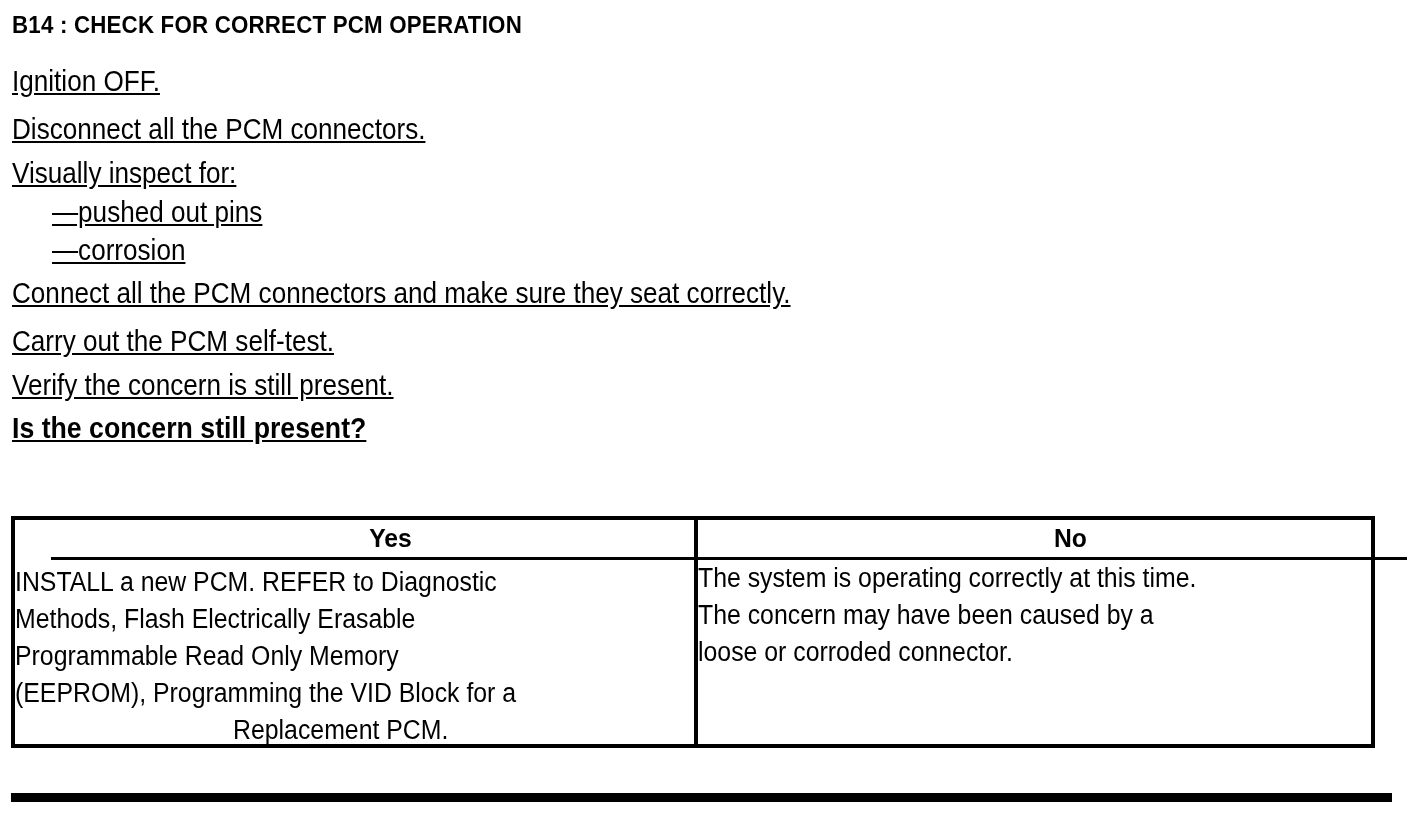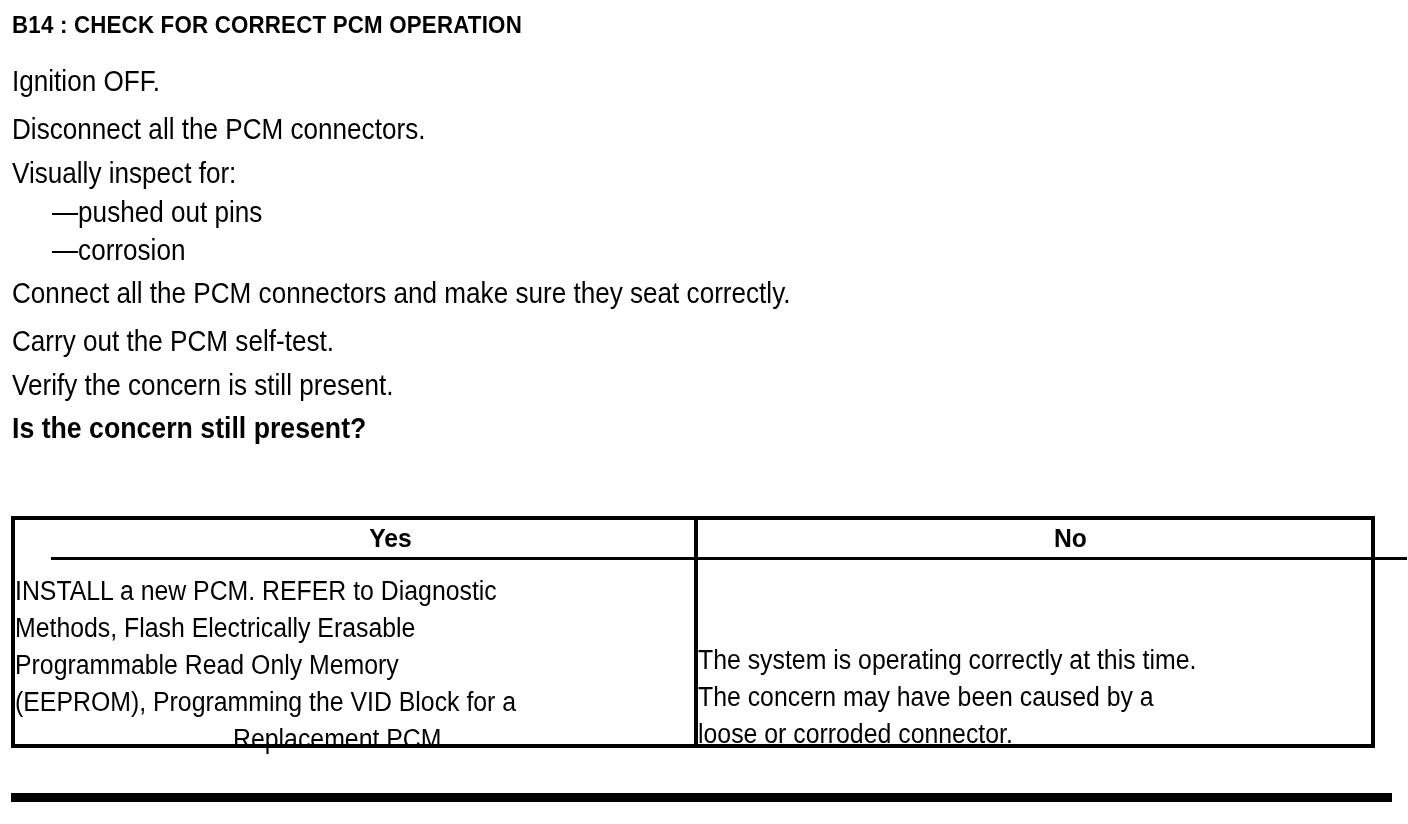--- a/index.html
+++ b/index.html
@@ -37,20 +37,21 @@
     transform: scaleX(0.93);
     transform-origin: left top;
   }
 
   
   .instructions {
     position: absolute;
     left: 12px;
     top: 57px;
     width: 1370px;
+    text-decoration: underline;
   }
   .instr-line {
     font-size: 29px;
     line-height: 48px;
     white-space: nowrap;
     transform: scaleX(0.90);
     transform-origin: left center;
   }
   .instr-line.sub {
     margin-left: 40px;
@@ -111,33 +112,33 @@
 
   .body-row {
     position: absolute;
     left: 0;
     top: 40px;
     width: 100%;
     height: 184px;
   }
   .cell {
     position: absolute;
-    top: 9px;
+    top: 0;
     height: 184px;
     box-sizing: border-box;
   }
   .cell-yes {
     left: 0;
     width: 679px;
   }
   .cell-no {
     left: 683px;
     width: 673px;
     display: flex;
-    align-items: flex-end;
+    align-items: flex-start;
   }
   .cell-text {
     font-size: 27px;
     line-height: 37px;
     white-space: nowrap;
     transform: scaleX(0.92);
     transform-origin: left center;
   }
   .cell-yes .cell-text-block {
     padding-top: 4px;

